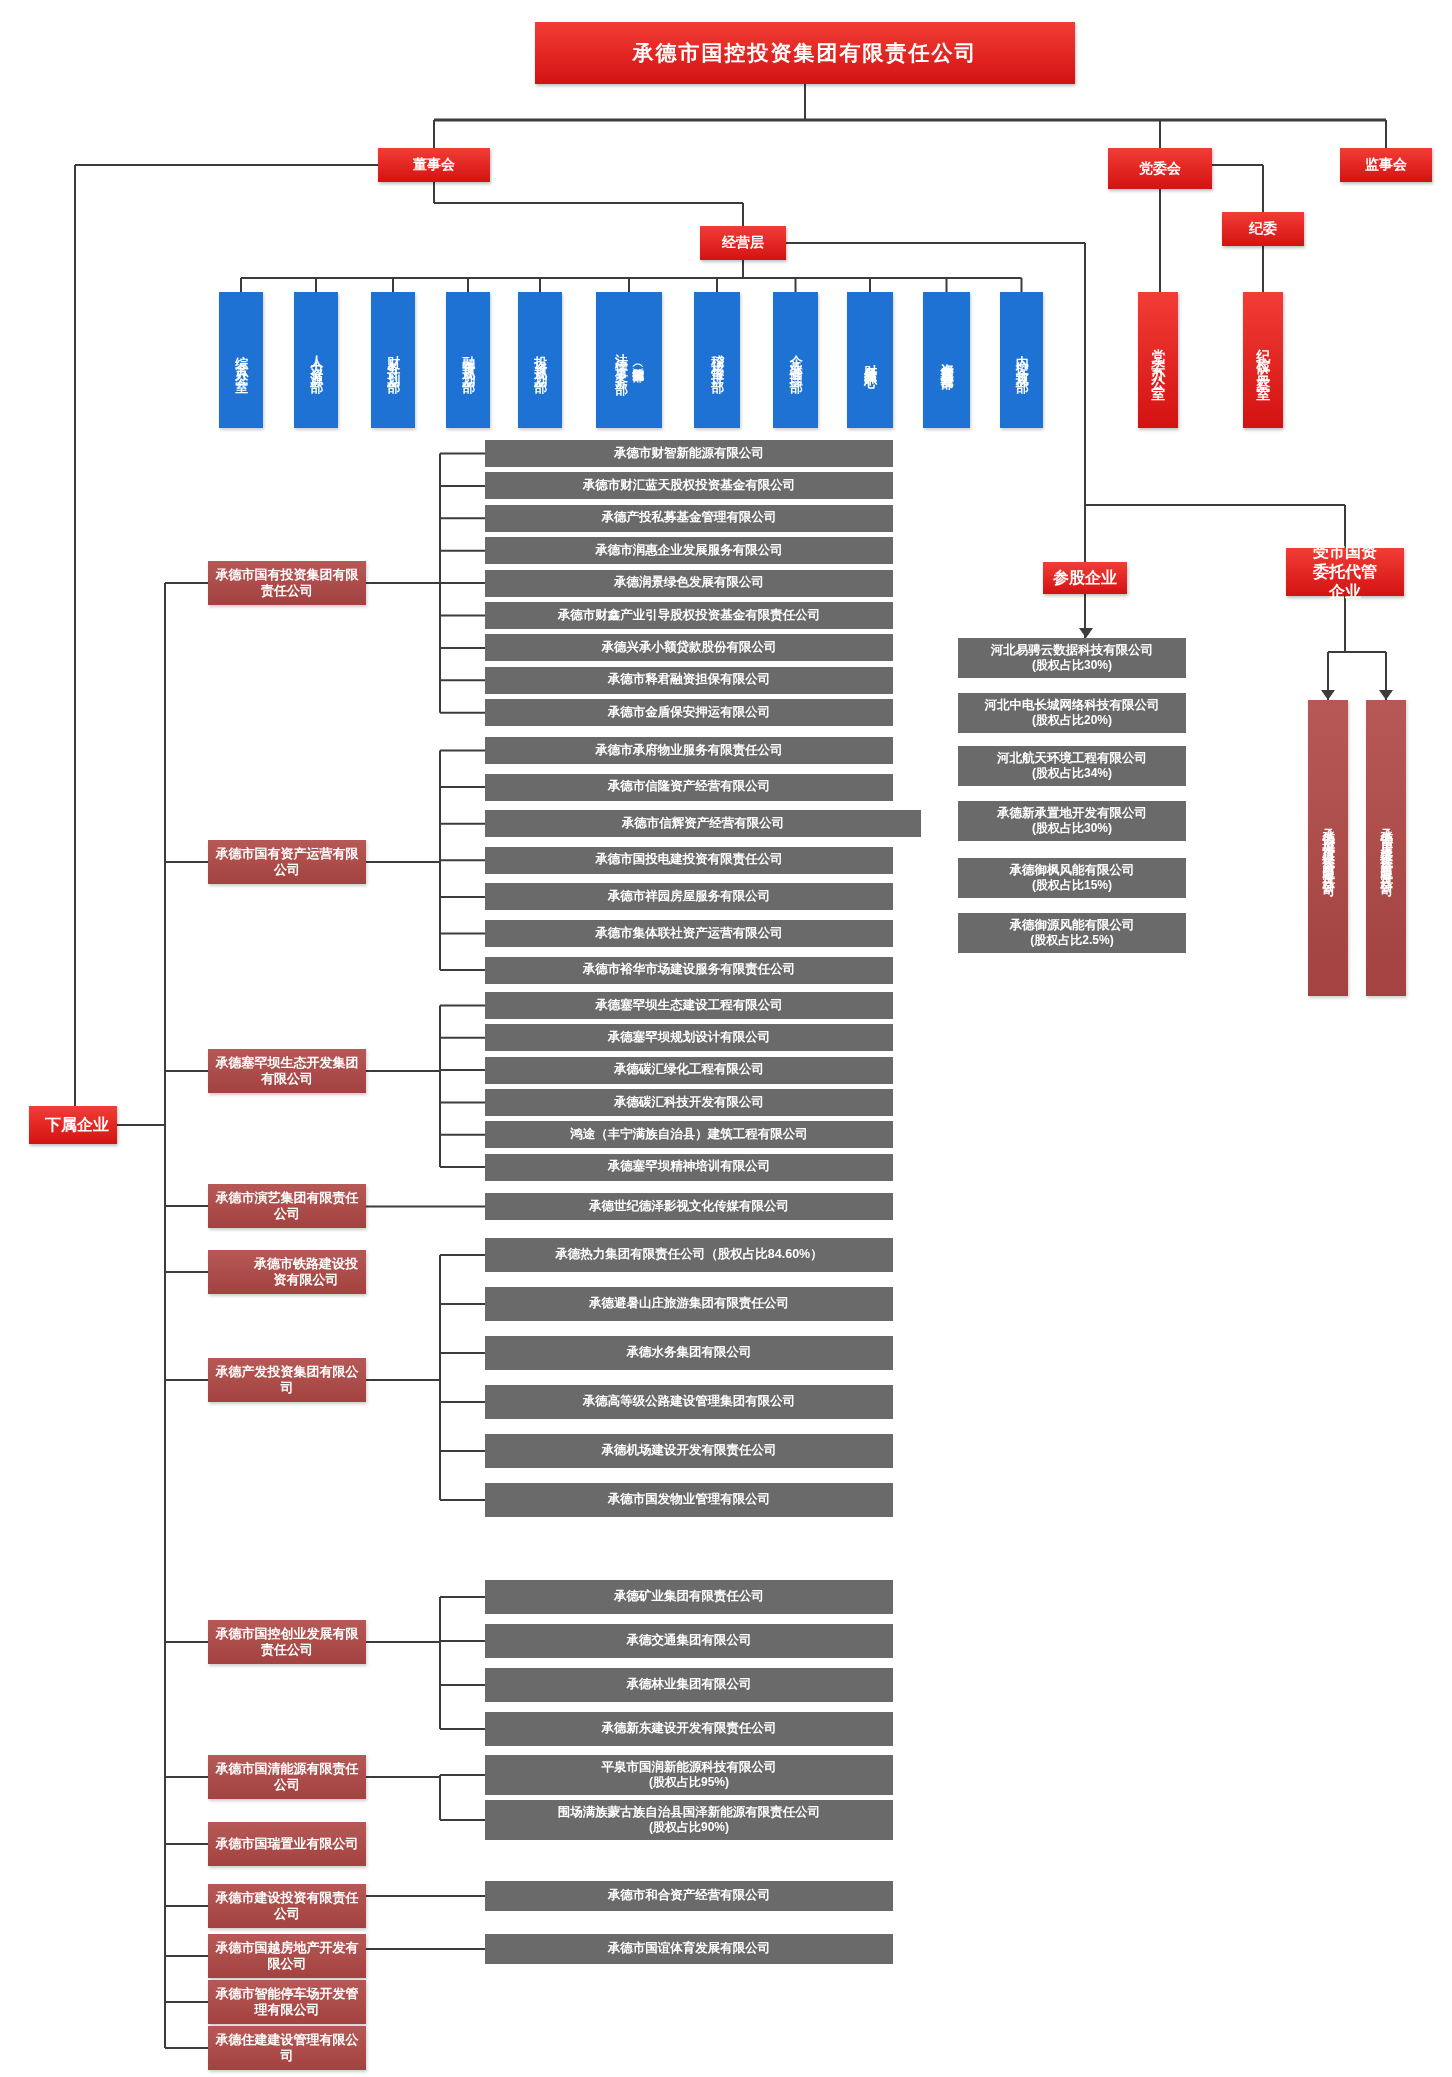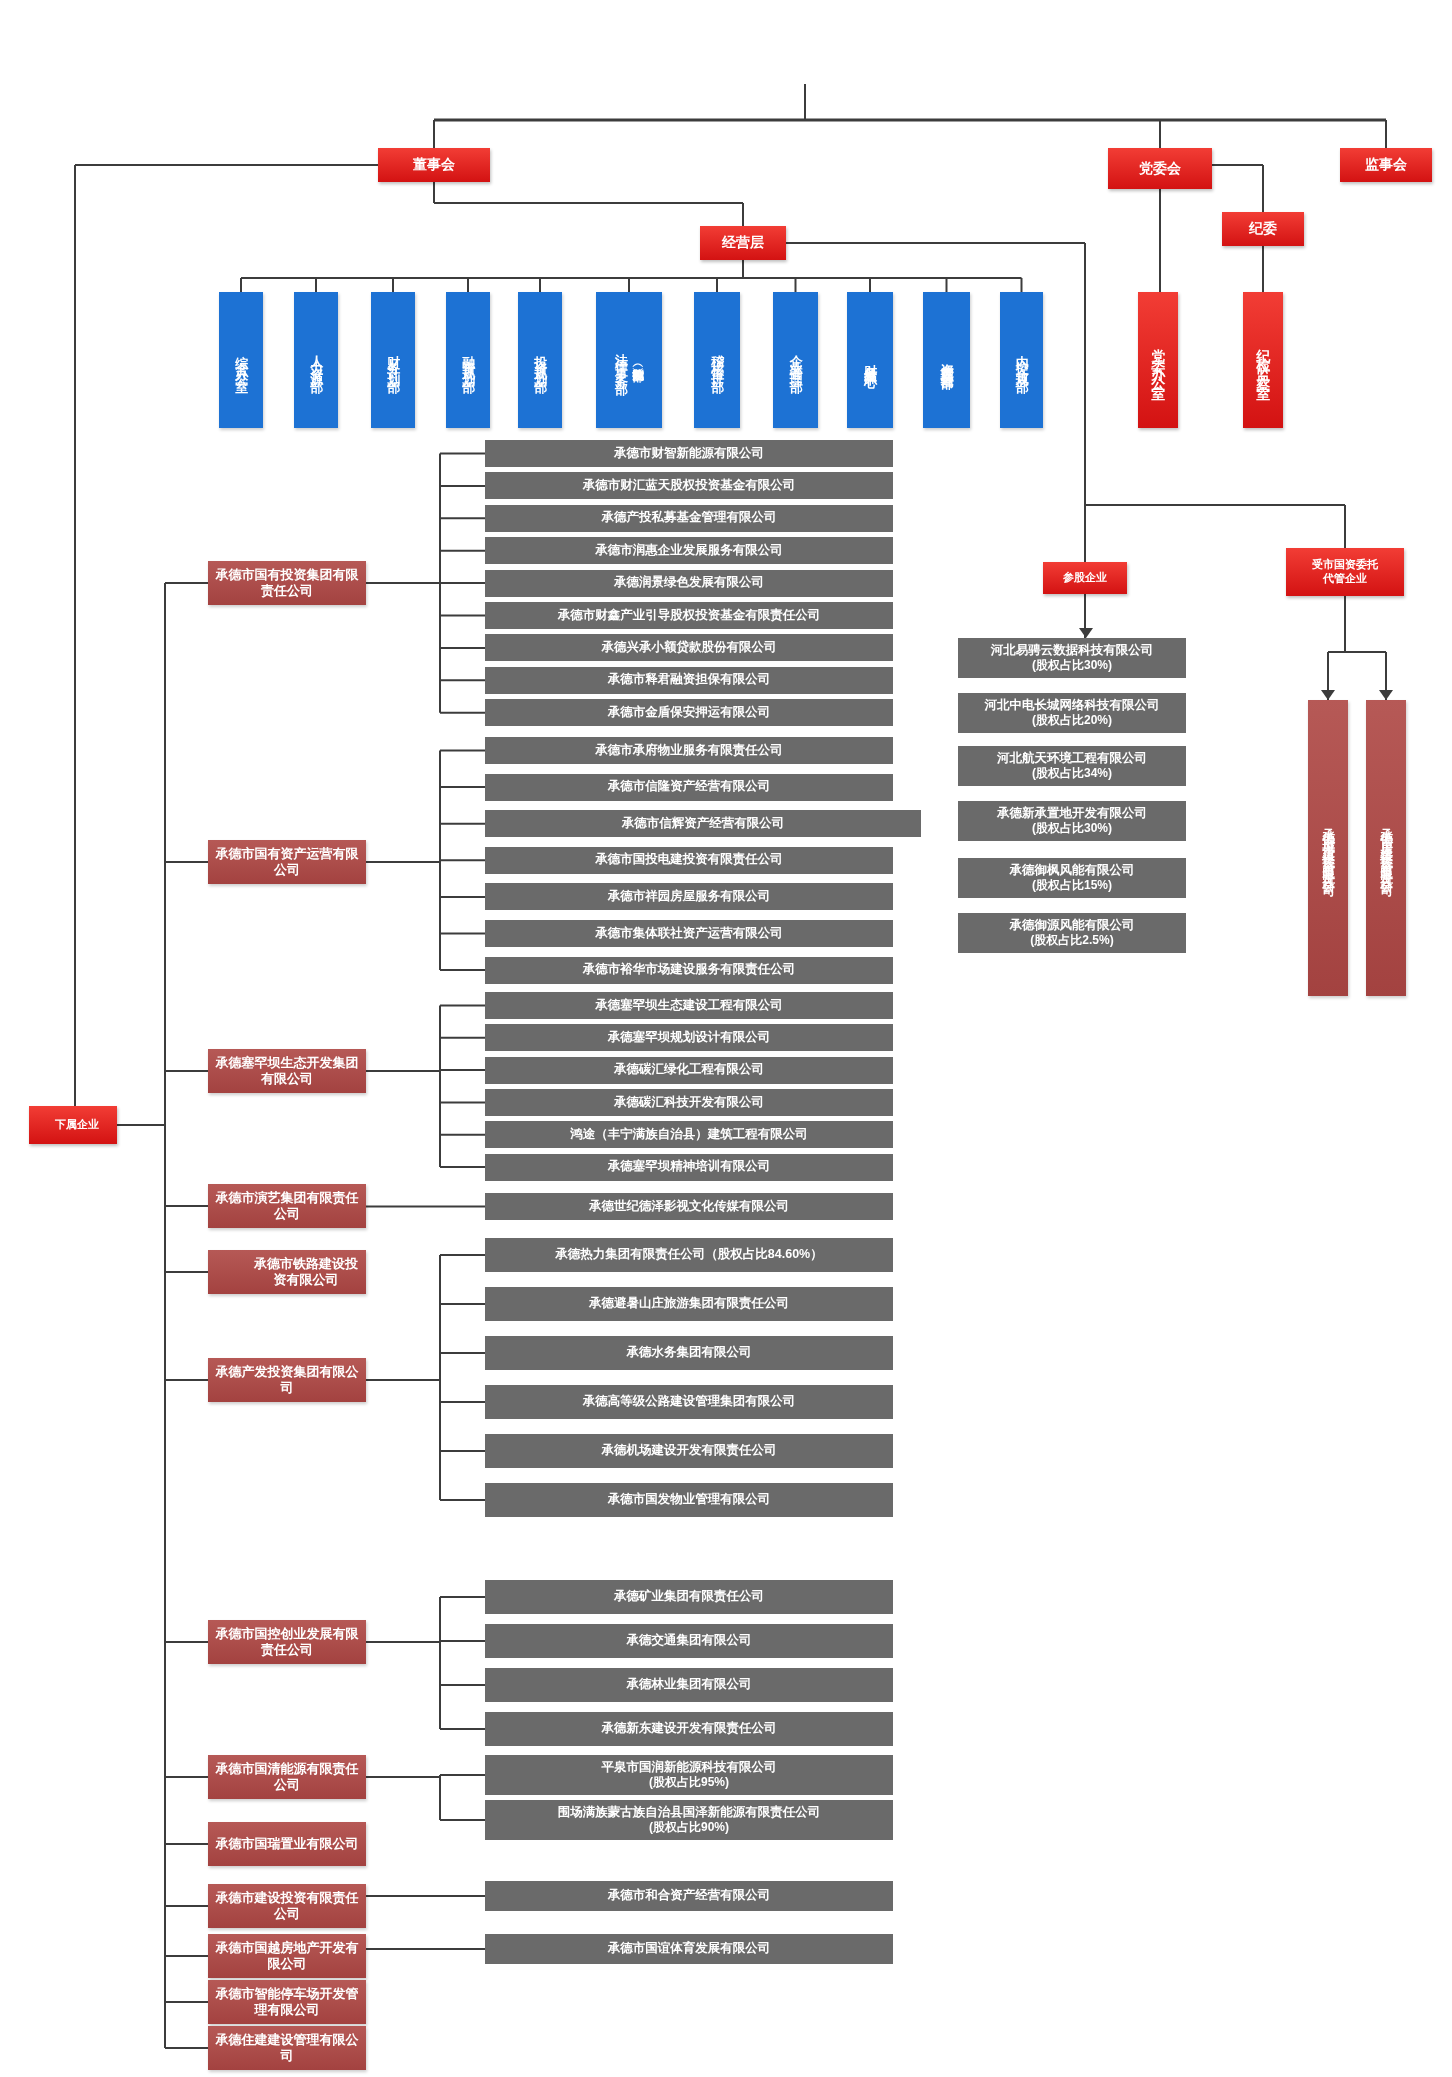--- a/index.html
+++ b/index.html
@@ -18,21 +18,21 @@
   .gray{font-size:12.5px;padding:2px 8px;}
   .vtext{writing-mode:vertical-rl;text-orientation:upright;}
   .dept{font-size:13px;letter-spacing:6px;}
   .dept7{letter-spacing:2px;}
   .dcols{display:flex;flex-direction:row;align-items:center;justify-content:center;gap:2px;}
   .dept-main{writing-mode:vertical-rl;text-orientation:upright;letter-spacing:7px;font-size:13px;font-weight:bold;}
   .dept-paren{writing-mode:vertical-rl;text-orientation:upright;letter-spacing:0px;font-size:11.5px;font-weight:bold;}
   .poffice{font-size:14px;letter-spacing:9px;}
   .entbox{font-size:12.5px;letter-spacing:4px;}
   .stake-line{font-size:12px;font-weight:bold;}
-  .small-red{font-size:11px;}
+  .small-red{font-size:16px;}
 </style>
 </head>
 <body>
 
 <div id="stage">
   <svg id="wires">
       <line x1="805" y1="84" x2="805" y2="120" stroke="#3c3c3c" stroke-width="2"></line>
       <line x1="434" y1="120" x2="1386" y2="120" stroke="#3c3c3c" stroke-width="3"></line>
       <line x1="434" y1="120" x2="434" y2="148" stroke="#3c3c3c" stroke-width="2"></line>
       <line x1="1160" y1="120" x2="1160" y2="148" stroke="#3c3c3c" stroke-width="2"></line>
@@ -130,20 +130,21 @@
       <line x1="440" y1="1685" x2="485" y2="1685" stroke="#3c3c3c" stroke-width="2"></line>
       <line x1="440" y1="1729" x2="485" y2="1729" stroke="#3c3c3c" stroke-width="2"></line>
       <line x1="366" y1="1777" x2="440" y2="1777" stroke="#3c3c3c" stroke-width="2"></line>
       <line x1="440" y1="1775" x2="440" y2="1820" stroke="#3c3c3c" stroke-width="2"></line>
       <line x1="440" y1="1775" x2="485" y2="1775" stroke="#3c3c3c" stroke-width="2"></line>
       <line x1="440" y1="1820" x2="485" y2="1820" stroke="#3c3c3c" stroke-width="2"></line>
       <line x1="366" y1="1896" x2="485" y2="1896" stroke="#3c3c3c" stroke-width="2"></line>
       <line x1="366" y1="1949" x2="485" y2="1949" stroke="#3c3c3c" stroke-width="2"></line>
     </svg>
 
+  <div class="box red title" style="left:535px;top:22px;width:540px;height:62px;">承德市国控投资集团有限责任公司</div>
 
   <div class="box red gov" style="left:378px;top:148px;width:112px;height:34px;">董事会</div>
 
   <div class="box red gov" style="left:1108px;top:148px;width:104px;height:41px;">党委会</div>
 
   <div class="box red gov" style="left:1340px;top:148px;width:92px;height:34px;">监事会</div>
 
   <div class="box red gov" style="left:1222px;top:212px;width:82px;height:34px;">纪委</div>
 
   <div class="box red gov" style="left:700px;top:226px;width:86px;height:34px;">经营层</div>

